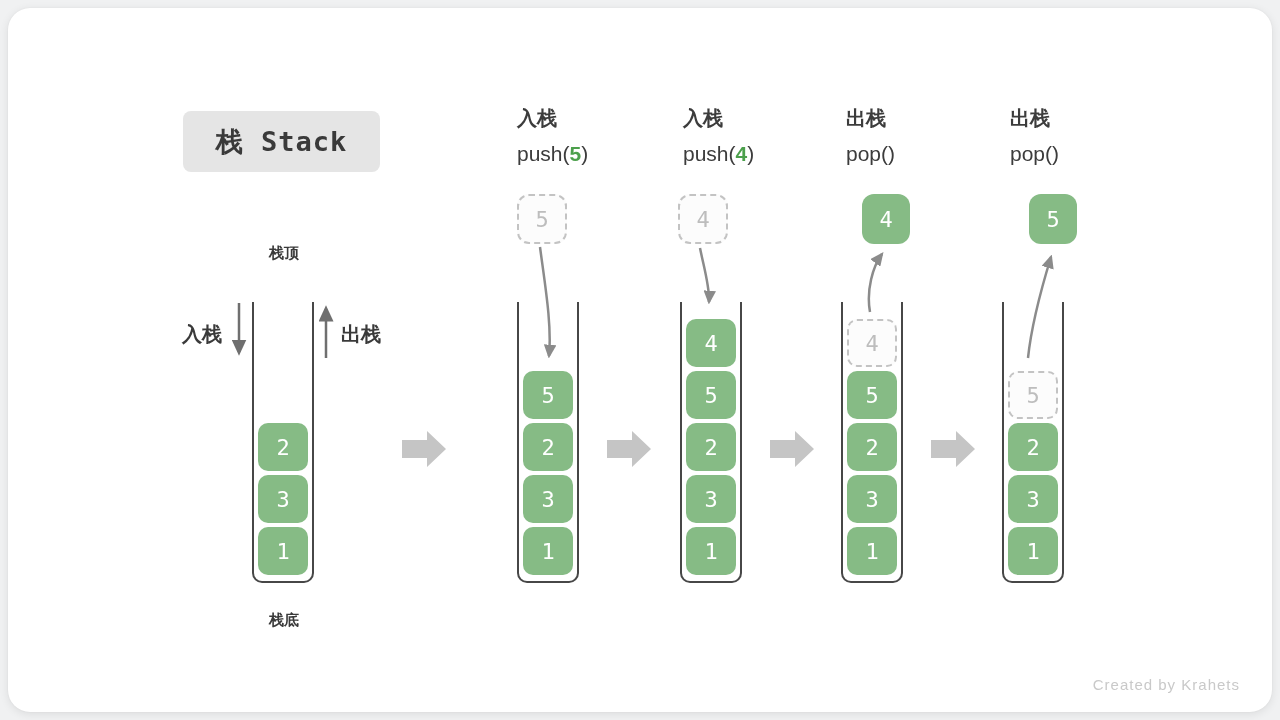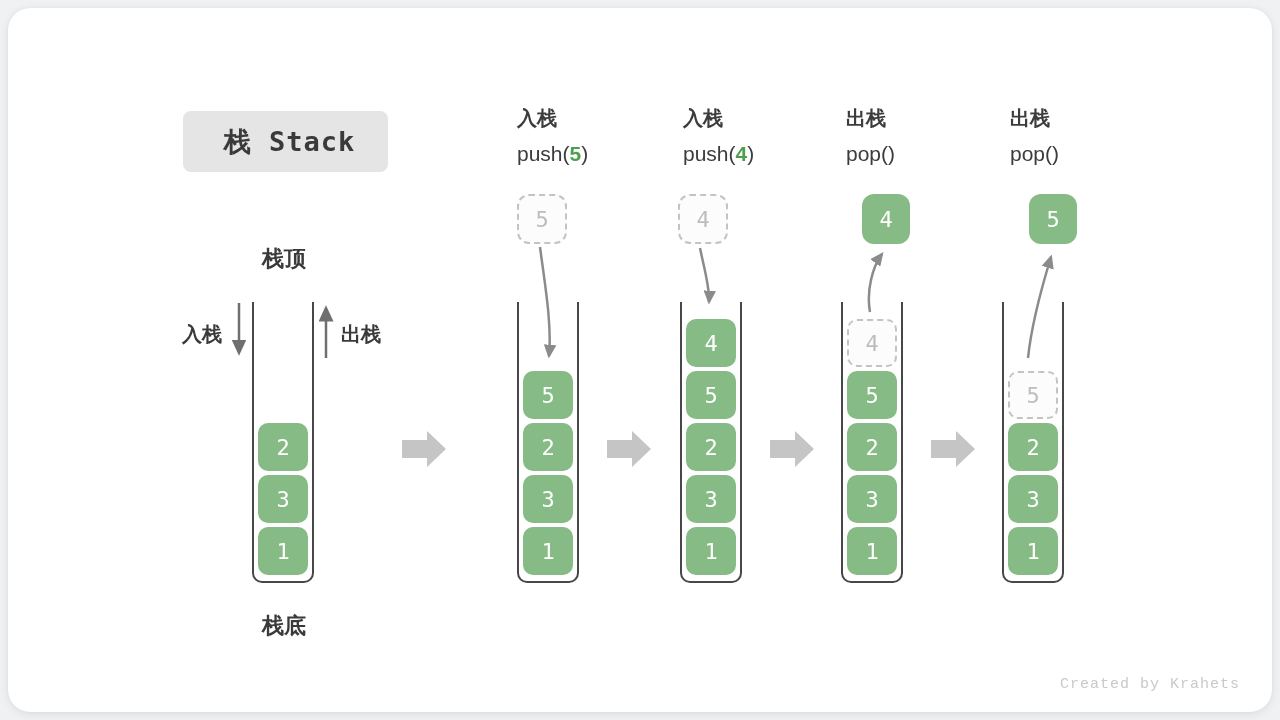--- a/index.html
+++ b/index.html
@@ -11,21 +11,21 @@
   .card{
     position:absolute;inset:8px;background:#ffffff;border-radius:22px;
     box-shadow:0 2px 10px rgba(0,0,0,.09),0 0 2px rgba(0,0,0,.05);
     z-index:1;
   }
   .abs{position:absolute;z-index:2;}
   .title-box{
     left:183px;top:111px;width:197px;height:61px;background:#e5e5e5;border-radius:8px;
     display:flex;align-items:center;justify-content:center;
     font-family:"DejaVu Sans Mono","Liberation Sans",sans-serif;
-    font-weight:bold;font-size:27px;color:#3a3a3a;letter-spacing:1px;padding-left:8px;
+    font-weight:bold;font-size:27px;color:#3a3a3a;letter-spacing:1px;
   }
   .op{top:105px;color:#3c3c3c;}
   .op .cjk{display:block;font-weight:bold;font-size:20px;margin-bottom:10px;
            font-family:"Liberation Sans",sans-serif;}
   .op .code{display:block;font-family:Liberation Sans, sans-serif;font-size:21px;}
   .op .arg{color:#4ca04c;font-weight:bold;}
   .well{
     top:302px;width:58px;height:279px;
     border:2px solid #474747;border-top:none;border-radius:0 0 10px 10px;
   }
@@ -33,25 +33,25 @@
     width:50px;height:48px;border-radius:10px;background:#86bb85;
     color:#ffffff;display:flex;align-items:center;justify-content:center;
     font-family:"DejaVu Sans Mono",monospace;font-size:22px;
   }
   .ghost{
     width:46px;height:44px;border:2px dashed #c3c3c3;border-radius:10px;background:#fcfcfc;
     color:#bdbdbd;display:flex;align-items:center;justify-content:center;
     font-family:"DejaVu Sans Mono",monospace;font-size:22px;
   }
   .float-box{height:46px;border-radius:12px;}
-  .cjk-label{font-weight:bold;font-size:22px;color:#3a3a3a;text-align:center;
+  .cjk-label{font-weight:bold;font-size:15px;color:#3a3a3a;text-align:center;
              font-family:"Liberation Sans",sans-serif;}
   .side-label{font-weight:bold;font-size:20px;}
   .watermark{
-    right:40px;top:676px;font-family:Liberation Mono, monospace;
+    right:40px;top:676px;font-family:Liberation Sans, sans-serif;
     font-size:15px;color:#c9c9c9;letter-spacing:1px;
   }
   svg.overlay{position:absolute;left:0;top:0;z-index:3;pointer-events:none;}
 </style>
 </head>
 <body>
 
 <div class="card"></div>
 
 <svg class="overlay" width="1280" height="720" viewBox="0 0 1280 720">

